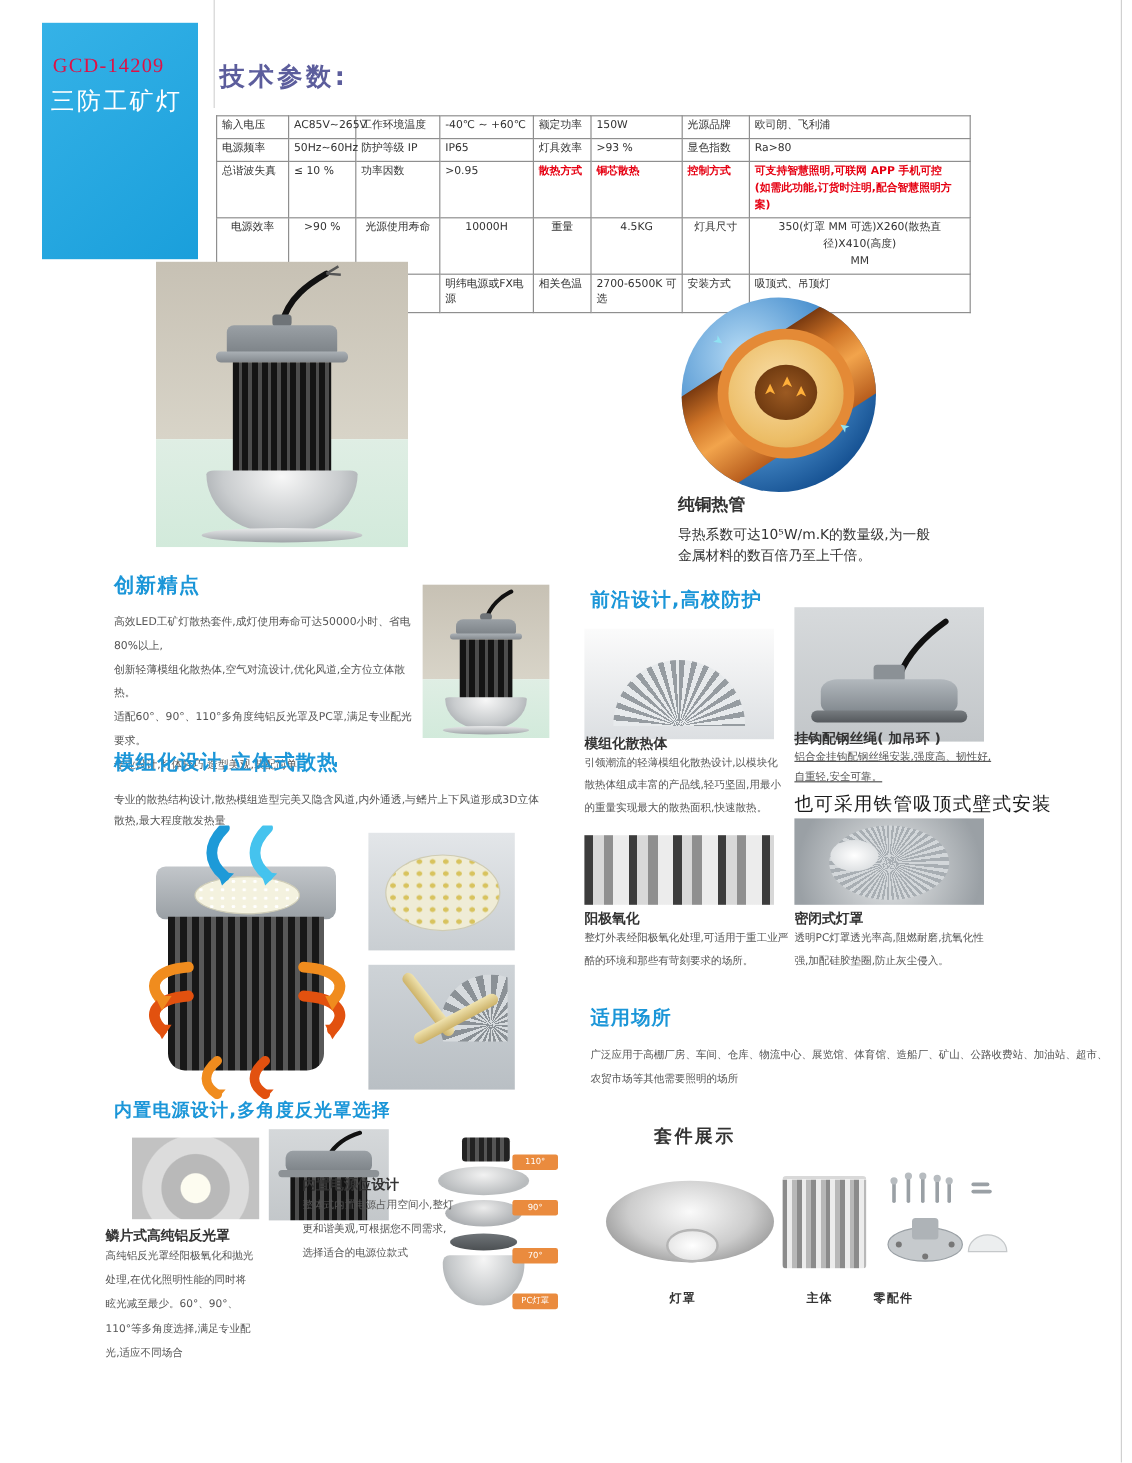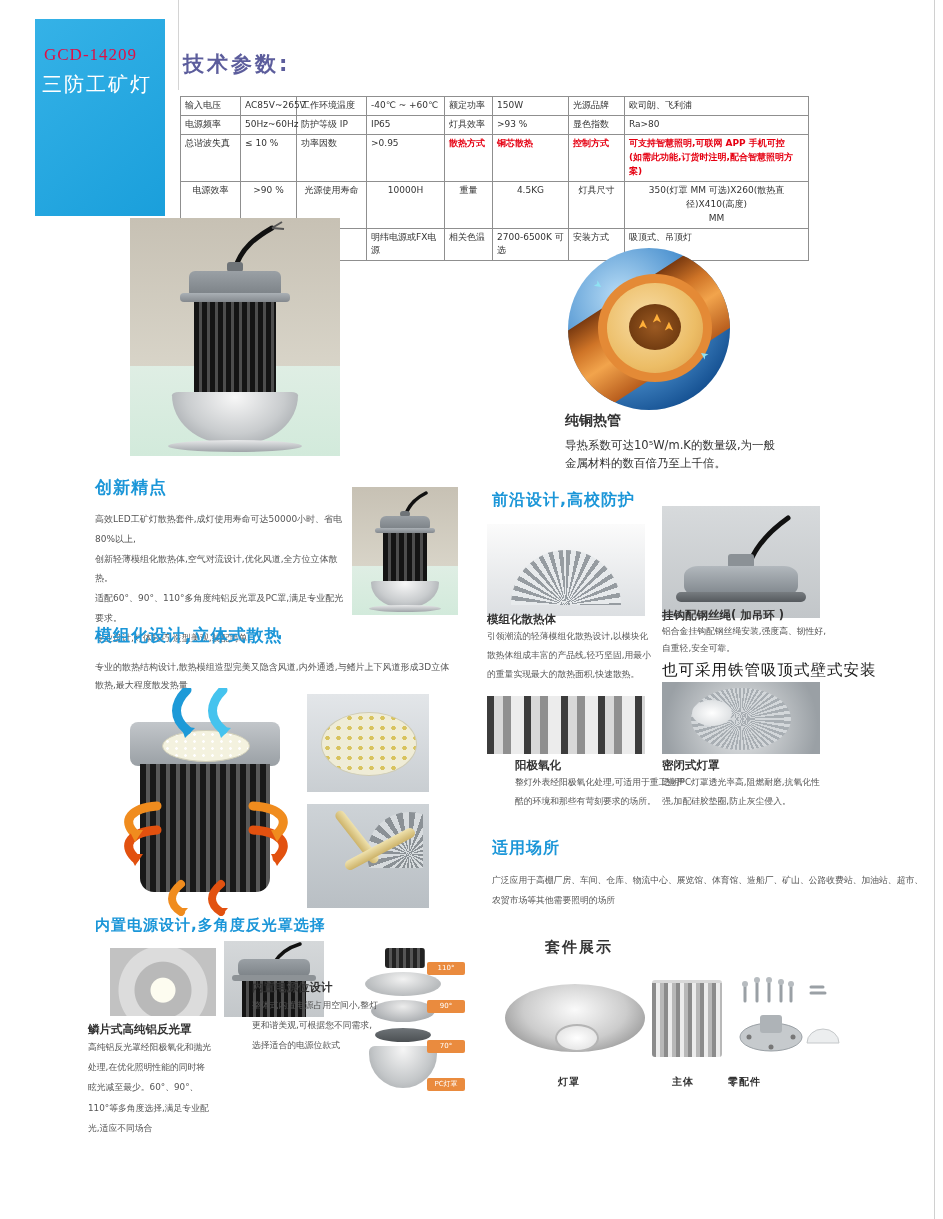--- a/index.html
+++ b/index.html
@@ -67,21 +67,21 @@
   .hook-photo{left:662px;top:506px;width:158px;height:112px;background:linear-gradient(180deg,#d7dadc,#c2c6c9);}
 
   .feat-a{left:487px;top:612px;width:180px;}
   .feat-b{left:662px;top:608px;width:268px;}
   .serif-note{font-family:"Liberation Serif",serif;font-size:15.5px;color:#1a1a1a;margin-top:4px;letter-spacing:1px;}
 
   .anodize-photo{left:487px;top:696px;width:158px;height:58px;background:repeating-linear-gradient(90deg,#3c3c3c 0 7px,#d8d8d8 7px 16px,#8f8f8f 16px 24px,#ececec 24px 37px);}
   .dome-photo{left:662px;top:682px;width:158px;height:72px;background:radial-gradient(circle at 50% 60%,#e8eaeb,#9aa0a5 85%);}
   .dome{position:absolute;left:29px;top:6px;width:100px;height:62px;border-radius:50%;background:repeating-conic-gradient(from 0deg,#d3d7da 0 4deg,#a8aeb3 4deg 8deg);}
   .dome-core{position:absolute;left:30px;top:18px;width:40px;height:26px;border-radius:50%;background:radial-gradient(#ffffff,#d0d4d7);}
-  .feat-c{left:515px;top:758px;width:180px;}
+  .feat-c{left:487px;top:758px;width:180px;}
   .feat-d{left:662px;top:758px;width:220px;}
 
   .modular-title{left:95px;top:624px;font-size:17px;}
   .modular-body{left:95px;top:658px;width:370px;font-size:9px;color:#555;line-height:2;}
 
   
   .diagram{left:95px;top:688px;width:345px;height:228px;}
   .hs-cap{position:absolute;left:35px;top:34px;width:150px;height:44px;background:linear-gradient(180deg,#c2c6ca,#9aa0a5);border-radius:8px;}
   .hs-led{position:absolute;left:32px;top:8px;width:86px;height:30px;border-radius:50%;background:#f4f2df;background-image:radial-gradient(#ffffff 1.3px,rgba(0,0,0,0) 1.8px);background-size:9px 7px;border:1px solid #cfcdb8;}
   .hs-body{position:absolute;left:45px;top:76px;width:130px;height:128px;background:repeating-linear-gradient(90deg,#181818 0 6px,#585858 6px 10px);border-radius:0 0 14px 14px;}
@@ -273,21 +273,21 @@
   </div>
 
   <div class="abs feat-a">
     <div class="feat-title">模组化散热体</div>
     <div class="feat-body pre">引领潮流的轻薄模组化散热设计,以模块化
 散热体组成丰富的产品线,轻巧坚固,用最小
 的重量实现最大的散热面积,快速散热。</div>
   </div>
   <div class="abs feat-b">
     <div class="feat-title">挂钩配钢丝绳( 加吊环 )</div>
-    <div class="feat-body pre" style="line-height:1.9;">铝合金挂钩配钢丝绳安装,强度高、韧性好,
+    <div class="feat-body pre" style="line-height:1.9;text-decoration:underline;">铝合金挂钩配钢丝绳安装,强度高、韧性好,
 自重轻,安全可靠。</div>
     <div class="serif-note">也可采用铁管吸顶式壁式安装</div>
   </div>
 
   <div class="abs photo anodize-photo"></div>
   <div class="abs photo dome-photo">
     <div class="dome"></div>
     <div class="dome-core"></div>
   </div>
   <div class="abs feat-c">

